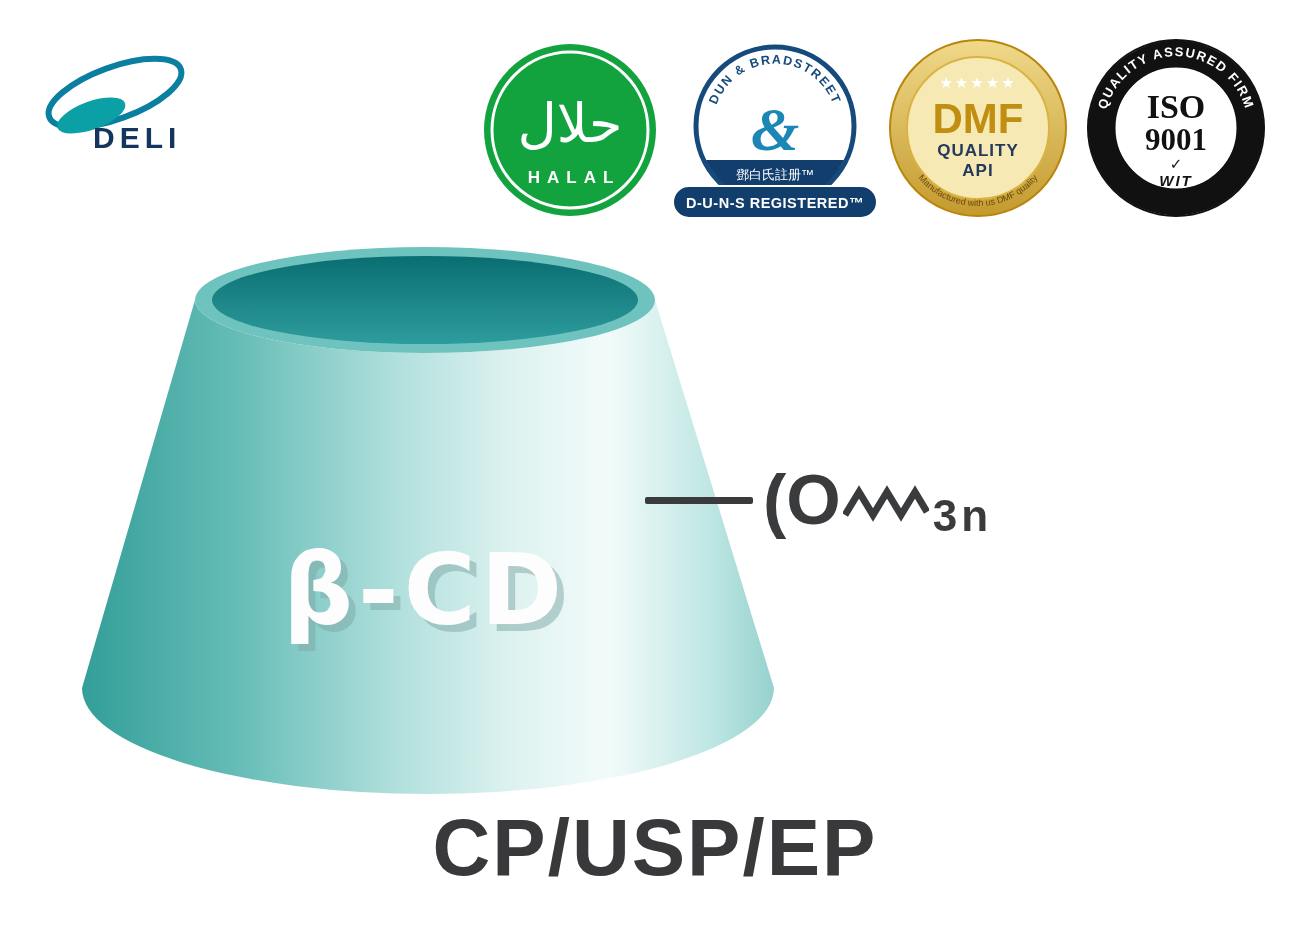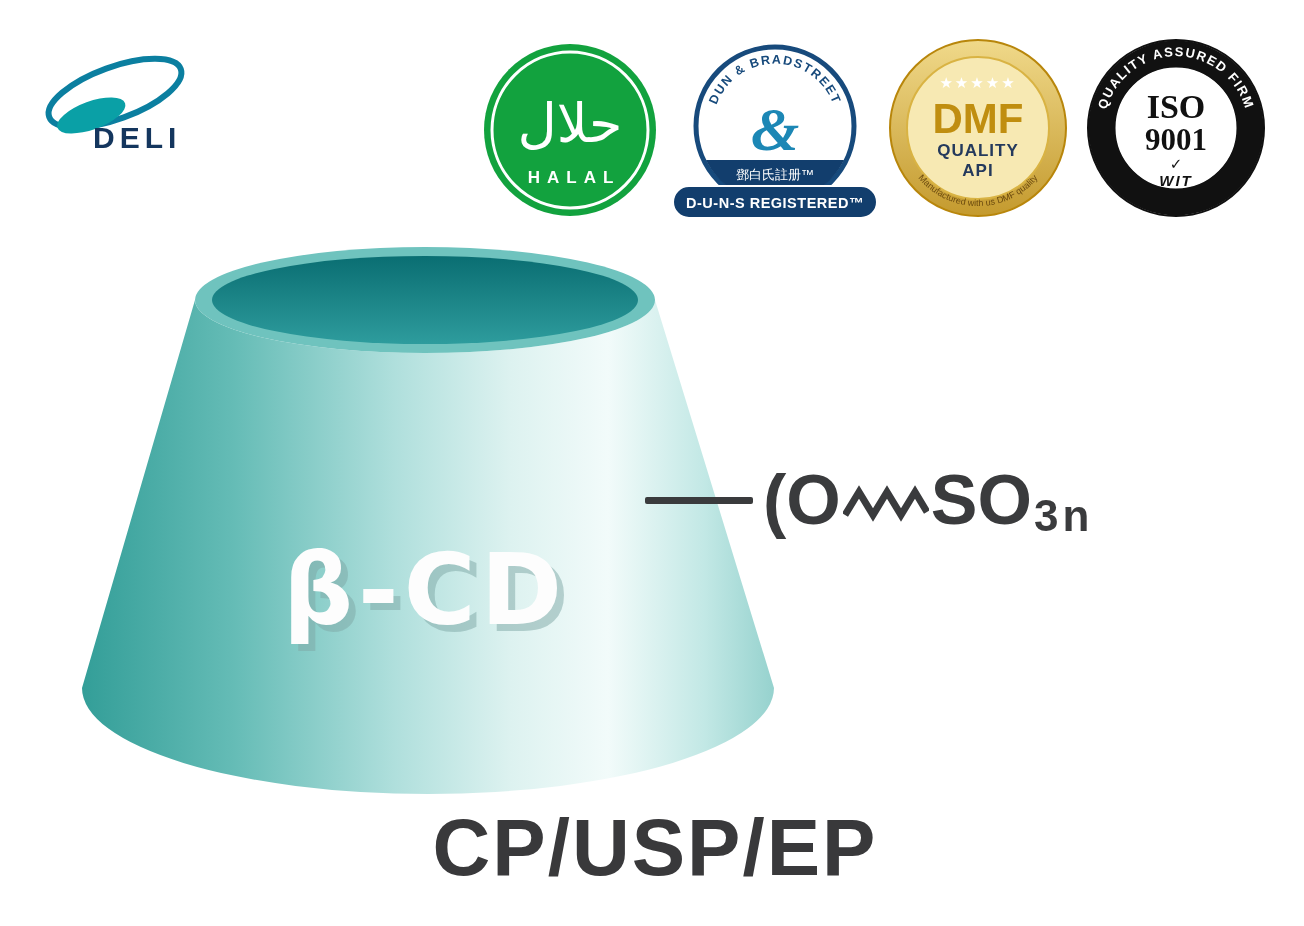--- a/index.html
+++ b/index.html
@@ -130,20 +130,19 @@
     <text class="dejavu" x="374" y="391" text-anchor="middle" font-size="98" font-weight="bold" fill="#7FA8A6" opacity="0.5" letter-spacing="5">β-CD</text>
     <text class="dejavu" x="367" y="384" text-anchor="middle" font-size="98" font-weight="bold" fill="#FDFDFD" letter-spacing="5">β-CD</text>
   </svg>
 
   <div class="formula">
     <span class="bond"></span>
     <span class="ftext">(O</span>
     <svg class="zigzag" width="86" height="46" viewBox="0 0 86 46">
       <polyline points="2,34 16,11 30,34 44,11 58,34 72,11 84,31" fill="none" stroke="#3A3B3D" stroke-width="7"></polyline>
     </svg>
-    <span class="ftext">SO</span>
     <span class="fsub">3</span>
     <span class="fsub">n</span>
   </div>
 
   <div class="standards">CP/USP/EP</div>
 
 </div>
 
 </body></html>

